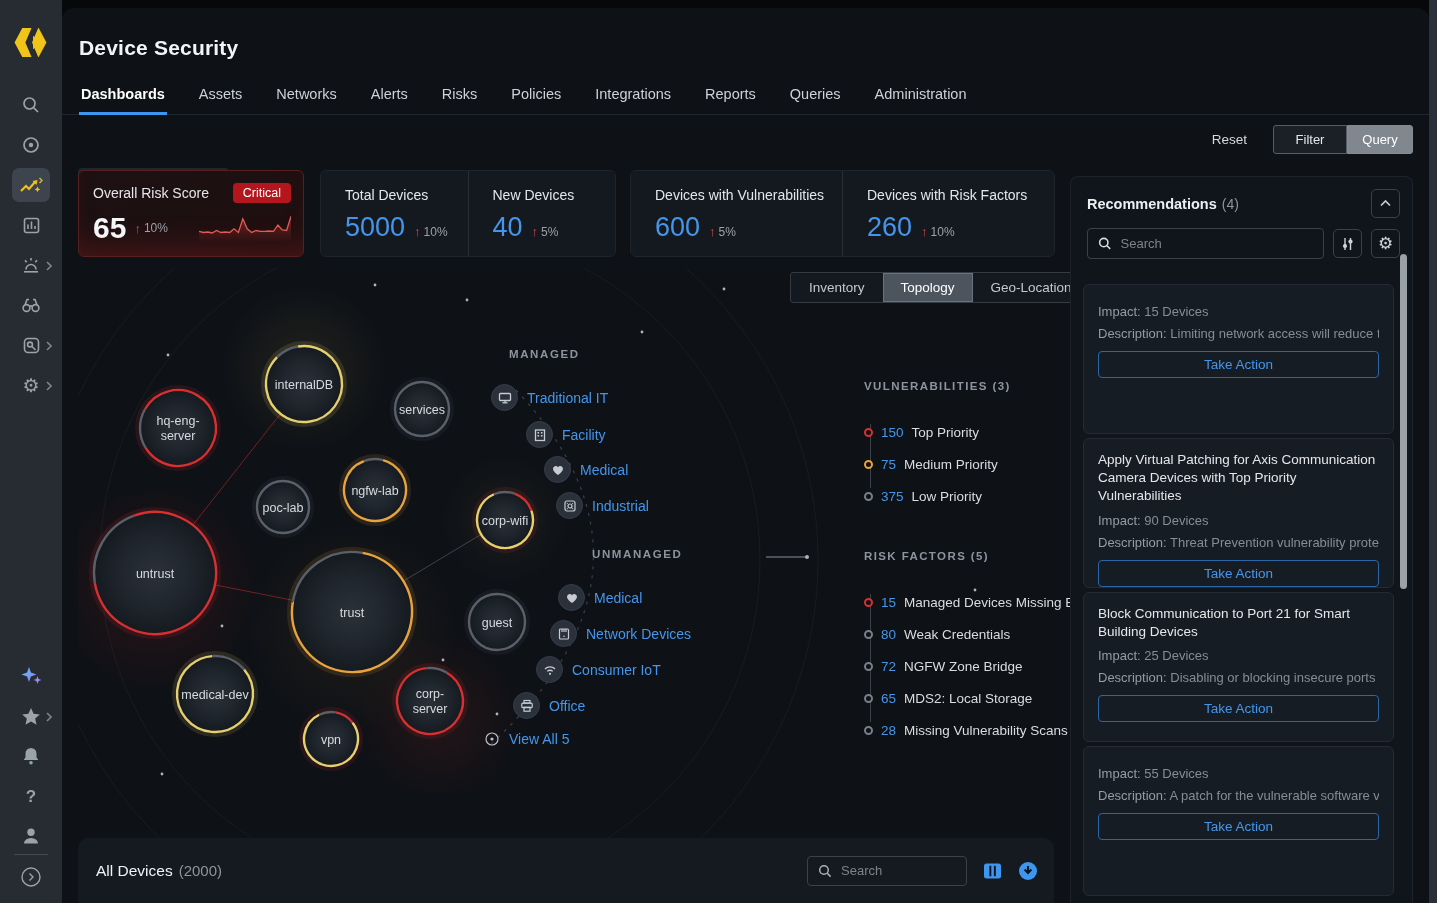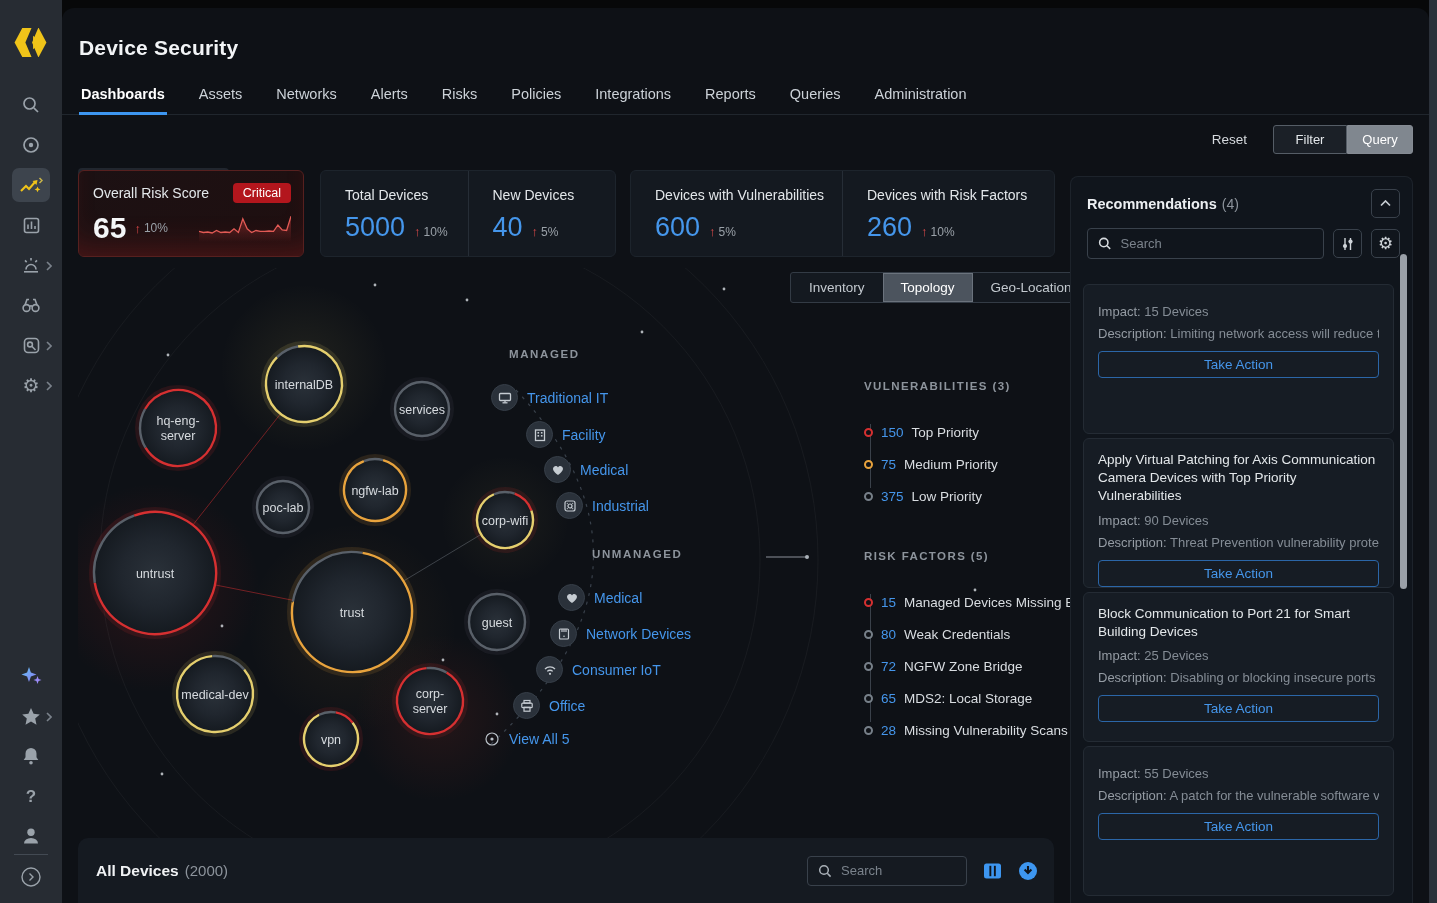--- a/index.html
+++ b/index.html
@@ -72,21 +72,21 @@
   .vlist{position:absolute;width:210px;}
   .vlist .hd{font-size:11.5px;font-weight:700;letter-spacing:1.4px;color:#8d949c;margin-bottom:24px;}
   .vrow{position:relative;height:32px;display:flex;align-items:center;gap:8px;cursor:pointer;}
   .vdot{width:9px;height:9px;border-radius:50%;border:2px solid #778089;background:#0e1116;flex:0 0 auto;z-index:2;}
   .vcount{font-size:13.5px;color:#4596eb;}
   .vlabel{font-size:13.5px;color:#d9dde1;white-space:nowrap;}
   .vline{position:absolute;left:6px;width:1px;background:#3a414a;z-index:1;}
   
   .devbar{position:absolute;left:16px;top:830px;width:976px;height:65px;background:#151a21;border-radius:10px 10px 0 0;
     display:flex;align-items:center;padding:0 16px 0 18px;}
-  .devbar .t1{font-size:15.5px;font-weight:700;color:#f0f2f4;}
+  .devbar .t1{font-size:15.5px;font-weight:400;color:#f0f2f4;}
   .devbar .t2{font-size:15px;color:#8d949c;margin-left:6px;}
   .search-box{display:flex;align-items:center;gap:7px;border:1px solid #39414b;border-radius:4px;height:30px;padding:0 10px;background:transparent;}
   .search-box input{background:transparent;border:none;outline:none;color:#cfd4d9;font-size:13px;width:110px;font-family:"Liberation Sans",sans-serif;}
   .search-box input::placeholder{color:#7b838c;}
   .devbar .search-box{margin-left:auto;width:160px;}
   .ic-btn{margin-left:16px;cursor:pointer;display:flex;align-items:center;}
   
   .reco{position:absolute;left:1008px;top:168px;width:343px;bottom:0;background:#10151c;border:1px solid #1d232b;
     border-bottom:none;border-radius:8px 8px 0 0;}
   .reco-head{display:flex;align-items:center;padding:12px 12px 0 16px;}

